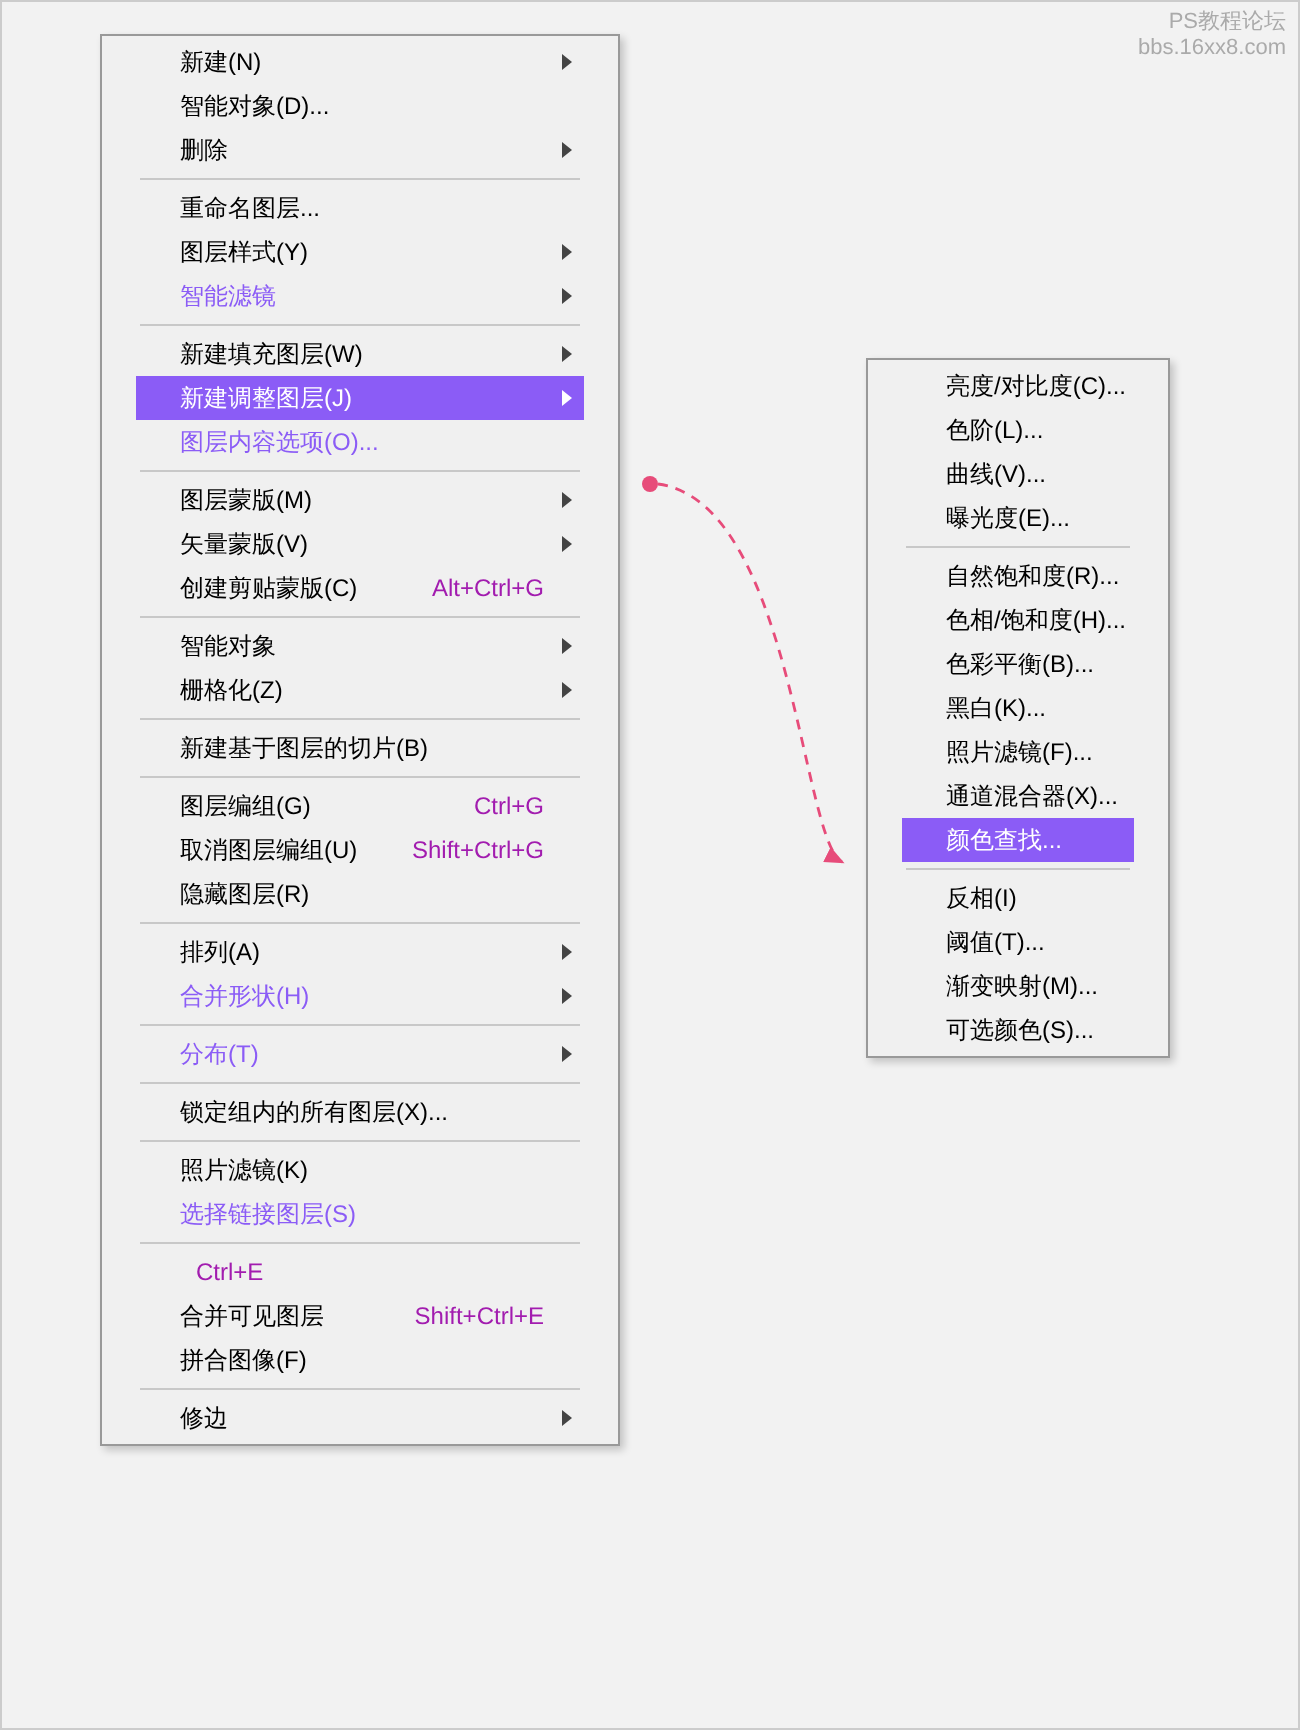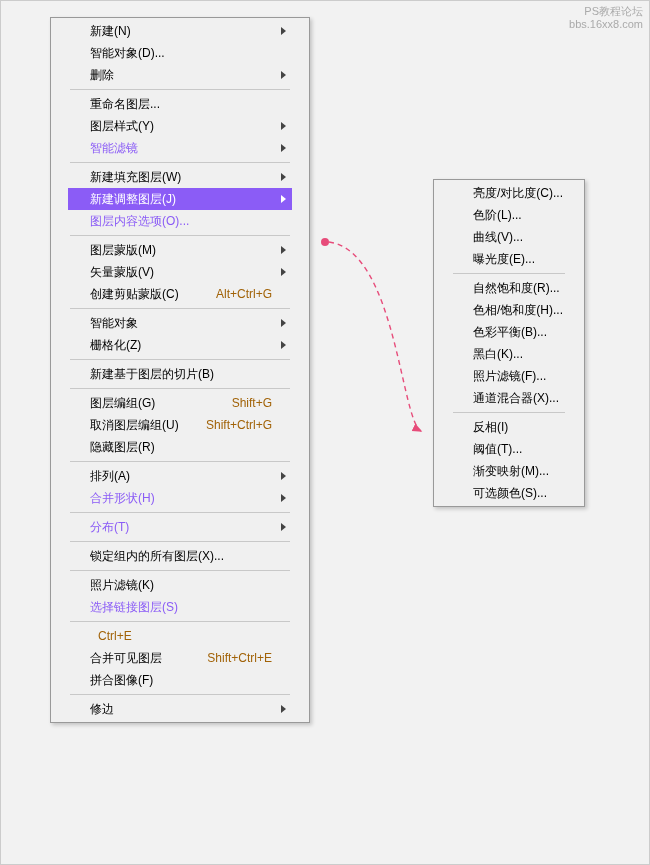--- a/index.html
+++ b/index.html
@@ -51,21 +51,21 @@
     position: relative;
   }
   .menu-item.highlighted {
     background: #8b5cf6;
     color: #fff;
   }
   .menu-item.disabled {
     color: #8b5cf6;
   }
   .item-label { flex: 1; white-space: nowrap; }
-  .item-shortcut { color: #a16207; margin-left: 8px; white-space: nowrap; }
+  .item-shortcut { color: #a21caf; margin-left: 8px; white-space: nowrap; }
   .arrow {
     position: absolute;
     right: 6px;
     width: 0; height: 0;
     border-top: 4px solid transparent;
     border-bottom: 4px solid transparent;
     border-left: 5px solid #444;
   }
   .menu-item.highlighted .arrow { border-left-color: #fff; }
   .sep {
@@ -149,21 +149,21 @@
       <span class="item-label">栅格化(Z)</span>
       <span class="arrow"></span>
     </div>
     <div class="sep"></div>
     <div class="menu-item">
       <span class="item-label">新建基于图层的切片(B)</span>
     </div>
     <div class="sep"></div>
     <div class="menu-item">
       <span class="item-label">图层编组(G)</span>
-      <span class="item-shortcut">Shift+G</span>
+      <span class="item-shortcut">Ctrl+G</span>
     </div>
     <div class="menu-item">
       <span class="item-label">取消图层编组(U)</span>
       <span class="item-shortcut">Shift+Ctrl+G</span>
     </div>
     <div class="menu-item">
       <span class="item-label">隐藏图层(R)</span>
     </div>
     <div class="sep"></div>
     <div class="menu-item">
@@ -231,20 +231,23 @@
       <span class="item-label">色彩平衡(B)...</span>
     </div>
     <div class="menu-item">
       <span class="item-label">黑白(K)...</span>
     </div>
     <div class="menu-item">
       <span class="item-label">照片滤镜(F)...</span>
     </div>
     <div class="menu-item">
       <span class="item-label">通道混合器(X)...</span>
+    </div>
+    <div class="menu-item highlighted">
+      <span class="item-label">颜色查找...</span>
     </div>
     <div class="sep"></div>
     <div class="menu-item">
       <span class="item-label">反相(I)</span>
     </div>
     <div class="menu-item">
       <span class="item-label">阈值(T)...</span>
     </div>
     <div class="menu-item">
       <span class="item-label">渐变映射(M)...</span>

